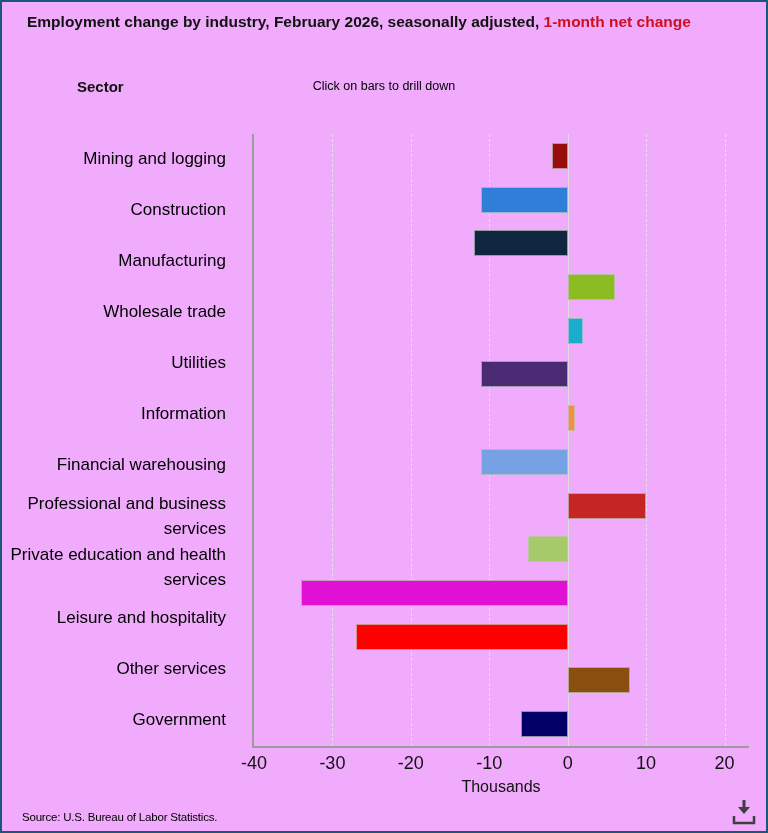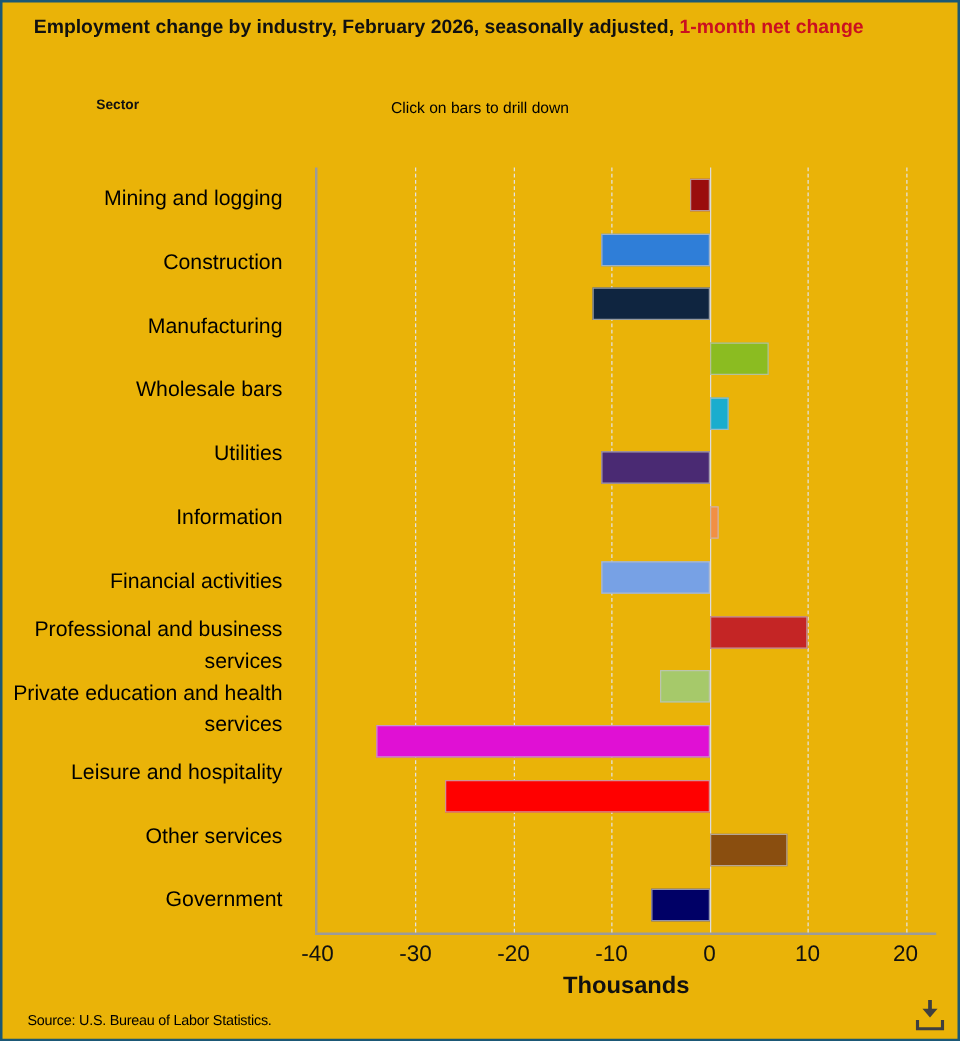--- a/index.html
+++ b/index.html
@@ -1,41 +1,41 @@
 <!DOCTYPE html>
 <html><head>
 <meta charset="utf-8">
 <style>
   html,body { margin:0; padding:0; background:#fff; }
   .window {
     position:relative; width:768px; height:833px; box-sizing:border-box;
-    border:2px solid #1b5876; background:#eab308; overflow:hidden;
+    border:2px solid #1b5876; background:#f0abfc; overflow:hidden;
     font-family:"Liberation Sans", sans-serif; color:#111;
   }
   .title-row { position:absolute; top:11px; left:25px; right:25px; font-size:15.5px; font-weight:bold; white-space:nowrap; }
   .subtitle { position:absolute; top:33px; left:0; width:100%; text-align:center; font-size:12.5px; color:#000;margin-top:44px; }
-  .sector-label { position:absolute; top:76px; left:75px; font-size:11px; font-weight:bold; }
+  .sector-label { position:absolute; top:76px; left:75px; font-size:15px; font-weight:bold; }
   .chart { position:absolute; top:132px; left:0; width:748px; height:612px; }
   .category-labels { position:absolute; top:0; left:0; width:238px; height:612px; display:flex; flex-direction:column; }
   .cat-label {
     flex:1; display:flex; align-items:center; justify-content:flex-end;
     text-align:right; font-size:17px; color:#000; padding-right:14px; line-height:1.45;
   }
   .plot-area { position:absolute; top:0; left:252px; width:494px; height:612px; }
   .gridline { position:absolute; top:0; bottom:0; width:0; border-left:1px dashed #e2e2e2; }
   .gridline.zero { border-left:1px solid #dcdcdc; }
   .y-axis { position:absolute; top:132px; left:250px; width:2px; height:612px; background:#9b9b9b; }
   .x-axis { position:absolute; top:744px; left:250px; width:497px; height:2px; background:#9b9b9b; }
   .bar {
     position:absolute; height:26px; box-sizing:border-box;
     border:1px solid rgba(195,195,195,0.75); cursor:pointer; z-index:2;
   }
   .xticks { position:absolute; top:751px; left:0; width:768px; height:16px; }
   .xtick { position:absolute; width:50px; text-align:center; font-size:18px; color:#111; }
-  .xaxis-title { position:absolute; top:776px; left:252px; width:494px; text-align:center; font-size:19px; font-weight:bold; }
+  .xaxis-title { position:absolute; top:776px; left:252px; width:494px; text-align:center; font-size:16px; font-weight:normal; }
   .source { position:absolute; top:809px; left:20px; font-size:11.5px; letter-spacing:-0.2px; color:#000;text-align:center; }
   .download-btn { position:absolute; top:796px; left:726px; width:32px; height:30px; cursor:pointer; background:none; border:none; padding:0; }
 </style>
 </head>
 <body>
 
 <div class="window">
 
   <div class="title-row"><span>Employment change by industry, February 2026, seasonally adjusted, </span><span style="color:#cb1020;">1-month net change</span></div>
 
@@ -44,24 +44,24 @@
   <div class="sector-label">Sector</div>
 
   <div class="y-axis"></div>
   <div class="x-axis"></div>
 
   <div class="chart">
     <div class="category-labels">
         <div class="cat-label">Mining and logging</div>
         <div class="cat-label">Construction</div>
         <div class="cat-label">Manufacturing</div>
-        <div class="cat-label">Wholesale bars</div>
+        <div class="cat-label">Wholesale trade</div>
         <div class="cat-label">Utilities</div>
         <div class="cat-label">Information</div>
-        <div class="cat-label">Financial activities</div>
+        <div class="cat-label">Financial warehousing</div>
         <div class="cat-label">Professional and business services</div>
         <div class="cat-label">Private education and health services</div>
         <div class="cat-label">Leisure and hospitality</div>
         <div class="cat-label">Other services</div>
         <div class="cat-label">Government</div>
       </div>
     <div class="plot-area">
         <div class="gridline" style="left: 78.4px;"></div>
         <div class="gridline" style="left: 156.8px;"></div>
         <div class="gridline" style="left: 235.2px;"></div>

